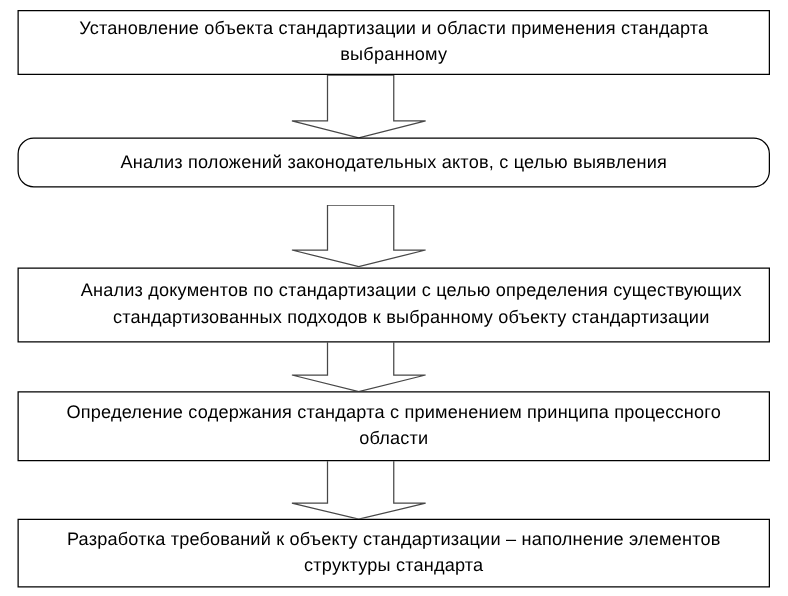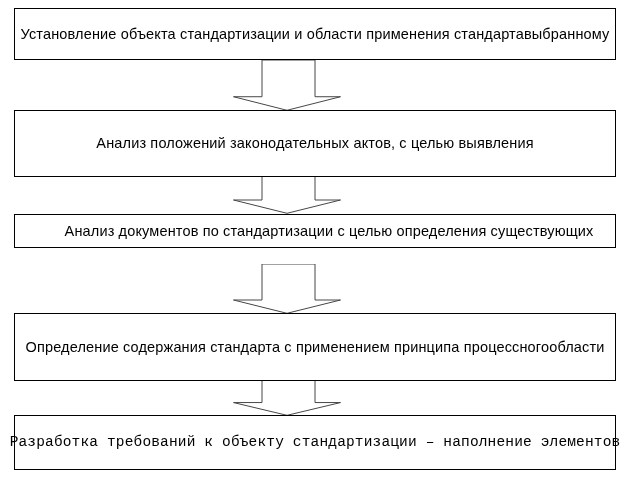--- a/index.html
+++ b/index.html
@@ -16,21 +16,21 @@
     overflow: hidden;
   }
   .flow-box {
     position: absolute;
     left: 14px;
     width: 602px;
     box-sizing: border-box;
     background: var(--box-fill, #ffffff);
     border: 1.5px solid var(--box-border, #000000);
     display: flex;
-    flex-direction: row;
+    flex-direction: column;
     justify-content: center;
     align-items: center;
     text-align: center;
     z-index: 2;
   }
   .flow-box .txt-line {
     font-size: 14.5px;
     line-height: 21px;
     letter-spacing: 0.15px;
     color: var(--text, #000000);
@@ -44,24 +44,24 @@
     display: block;
   }
   .flow-arrow polygon {
     fill: var(--arrow-fill, #ffffff);
     stroke: var(--arrow-outline, #474747);
     stroke-width: 1px;
     stroke-linejoin: miter;
   }
   
   #box-1 { top: 8px;   height: 52px; }
-  #box-2 { top: 110px; height: 67px; }
-  #box-3 { top: 214px; height: 34px; padding-left: 28px; }
-  #box-4 { top: 313px; height: 68px; justify-content: center; }
-  #box-5 { top: 415px; height: 55px; font-family: Liberation Mono, monospace; }
+  #box-2 { top: 110px; height: 40px; border-radius: 13px; }
+  #box-3 { top: 214px; height: 60px; padding-left: 28px; }
+  #box-4 { top: 313px; height: 56px; justify-content: center; }
+  #box-5 { top: 415px; height: 55px; }
   #arrow-1 { top: 60px;  height: 51px; }
   #arrow-2 { top: 164px; height: 50px; }
   #arrow-3 { top: 264px; height: 50px; }
   #arrow-4 { top: 368px; height: 48px; }
 </style>
 </head>
 <body>
 
 <div class="canvas">
 
@@ -77,32 +77,34 @@
   <div class="flow-box" id="box-2">
     <div class="txt-line">Анализ положений законодательных актов, с целью выявления</div>
   </div>
 
   <svg class="flow-arrow" id="arrow-2" viewBox="0 0 108 50" preserveAspectRatio="none" aria-hidden="true">
     <polygon vector-effect="non-scaling-stroke" points="29,0 29,36 0.5,36 54,49.3 107.5,36 82,36 82,0"></polygon>
   </svg>
 
   <div class="flow-box" id="box-3">
     <div class="txt-line">Анализ документов по стандартизации с целью определения существующих</div>
+    <div class="txt-line">стандартизованных подходов к выбранному объекту стандартизации</div>
   </div>
 
   <svg class="flow-arrow" id="arrow-3" viewBox="0 0 108 50" preserveAspectRatio="none" aria-hidden="true">
     <polygon vector-effect="non-scaling-stroke" points="29,0 29,36 0.5,36 54,49.3 107.5,36 82,36 82,0"></polygon>
   </svg>
 
   <div class="flow-box" id="box-4">
     <div class="txt-line">Определение содержания стандарта с применением принципа процессного</div>
     <div class="txt-line">области</div>
   </div>
 
   <svg class="flow-arrow" id="arrow-4" viewBox="0 0 108 50" preserveAspectRatio="none" aria-hidden="true">
     <polygon vector-effect="non-scaling-stroke" points="29,0 29,36 0.5,36 54,49.3 107.5,36 82,36 82,0"></polygon>
   </svg>
 
   <div class="flow-box" id="box-5">
     <div class="txt-line">Разработка требований к объекту стандартизации – наполнение элементов</div>
+    <div class="txt-line">структуры стандарта</div>
   </div>
 
 </div>
 
 </body></html>

